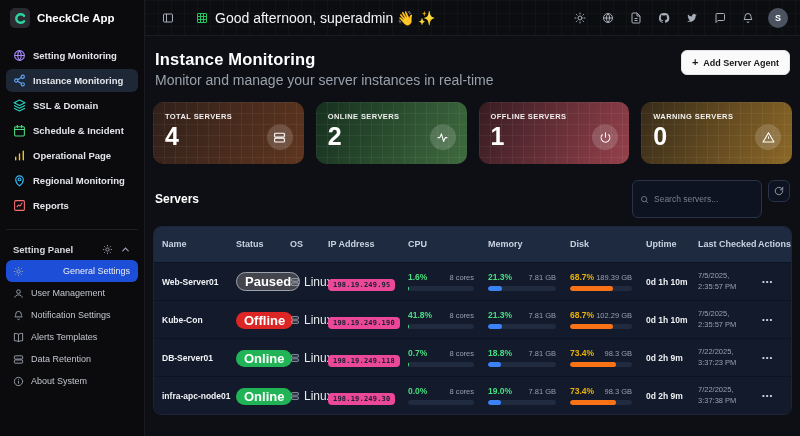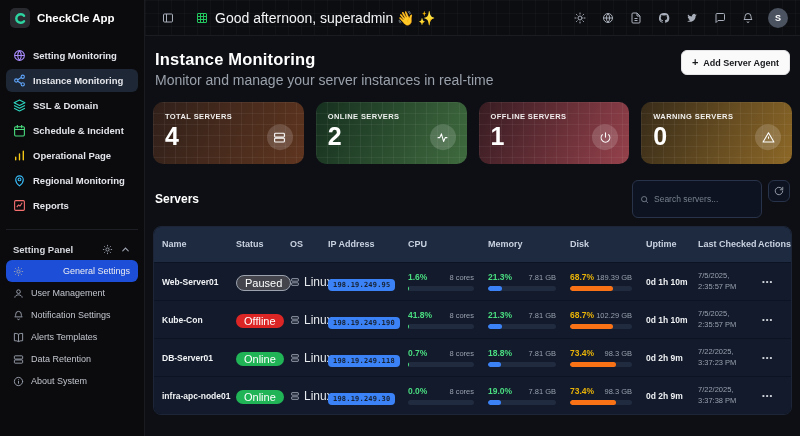--- a/index.html
+++ b/index.html
@@ -70,27 +70,27 @@
   .refresh-btn { width:22px; height:22px; border:1px solid #283349; background:#0d1320; border-radius:6px; display:flex; align-items:center; justify-content:center; color:#aeb6c2; cursor:pointer; }
   .refresh-btn svg { width:10px; height:10px; }
 
   
   .table { margin-top:8px; border:1px solid #1c2638; border-radius:8px; overflow:hidden; }
   .trow { display:grid; grid-template-columns:74px 54px 38px 80px 80px 82px 76px 52px 60px 27px; align-items:center; padding:0 8px; }
   .thead { background:#1e2a40; height:35px; color:#c9d2e0; font-size:9px; font-weight:600; }
   .thead .hcell { line-height:1.2; }
   .tbody-row { height:38px; background:#121a2b; border-top:1px solid #0c1322; }
   .cell-name { color:#f1f3f6; font-weight:600; font-size:8.5px; }
-  .badge { display:inline-block; padding:1px 8px; border-radius:999px; font-size:11px; font-weight:normal; color:#fff; }
+  .badge { display:inline-block; padding:1px 8px; border-radius:999px; font-size:13px; font-weight:bold; color:#fff; }
   .badge-paused  { background:#43444c; border:1px solid #9ca3af; }
   .badge-offline { background:#dc2626; }
   .badge-online  { background:#21b457; }
   .cell-os { display:flex; align-items:center; gap:4px; color:#e7eaee; font-size:12px; }
   .cell-os svg { width:10px; height:10px; color:#aeb6c2; }
-  .ip-pill { display:inline-block; background:#3b82f6; color:#17202e; font-family:"DejaVu Sans Mono",monospace; font-size:7px; padding:2px 5px; border-radius:4px; font-weight:600; letter-spacing:0.2px; }
+  .ip-pill { display:inline-block; background:#ec4899; color:#17202e; font-family:"DejaVu Sans Mono",monospace; font-size:7px; padding:2px 5px; border-radius:4px; font-weight:600; letter-spacing:0.2px; }
   .metric { padding-right:14px; }
   .metric-top { display:flex; justify-content:space-between; align-items:center; }
   .m-pct { font-size:8.5px; font-weight:bold; }
   .m-pct.green { color:#4ade80; }
   .m-pct.yellow { color:#eab308; }
   .m-total { font-size:7.5px; color:#98a1ae; }
   .bar { margin-top:4px; width:100%; height:5px; border-radius:3px; background:#202b40; overflow:hidden; }
   .fill { display:block; height:100%; border-radius:3px; }
   .f-green  { background:#4ade80; }
   .f-blue   { background:#3b82f6; }

